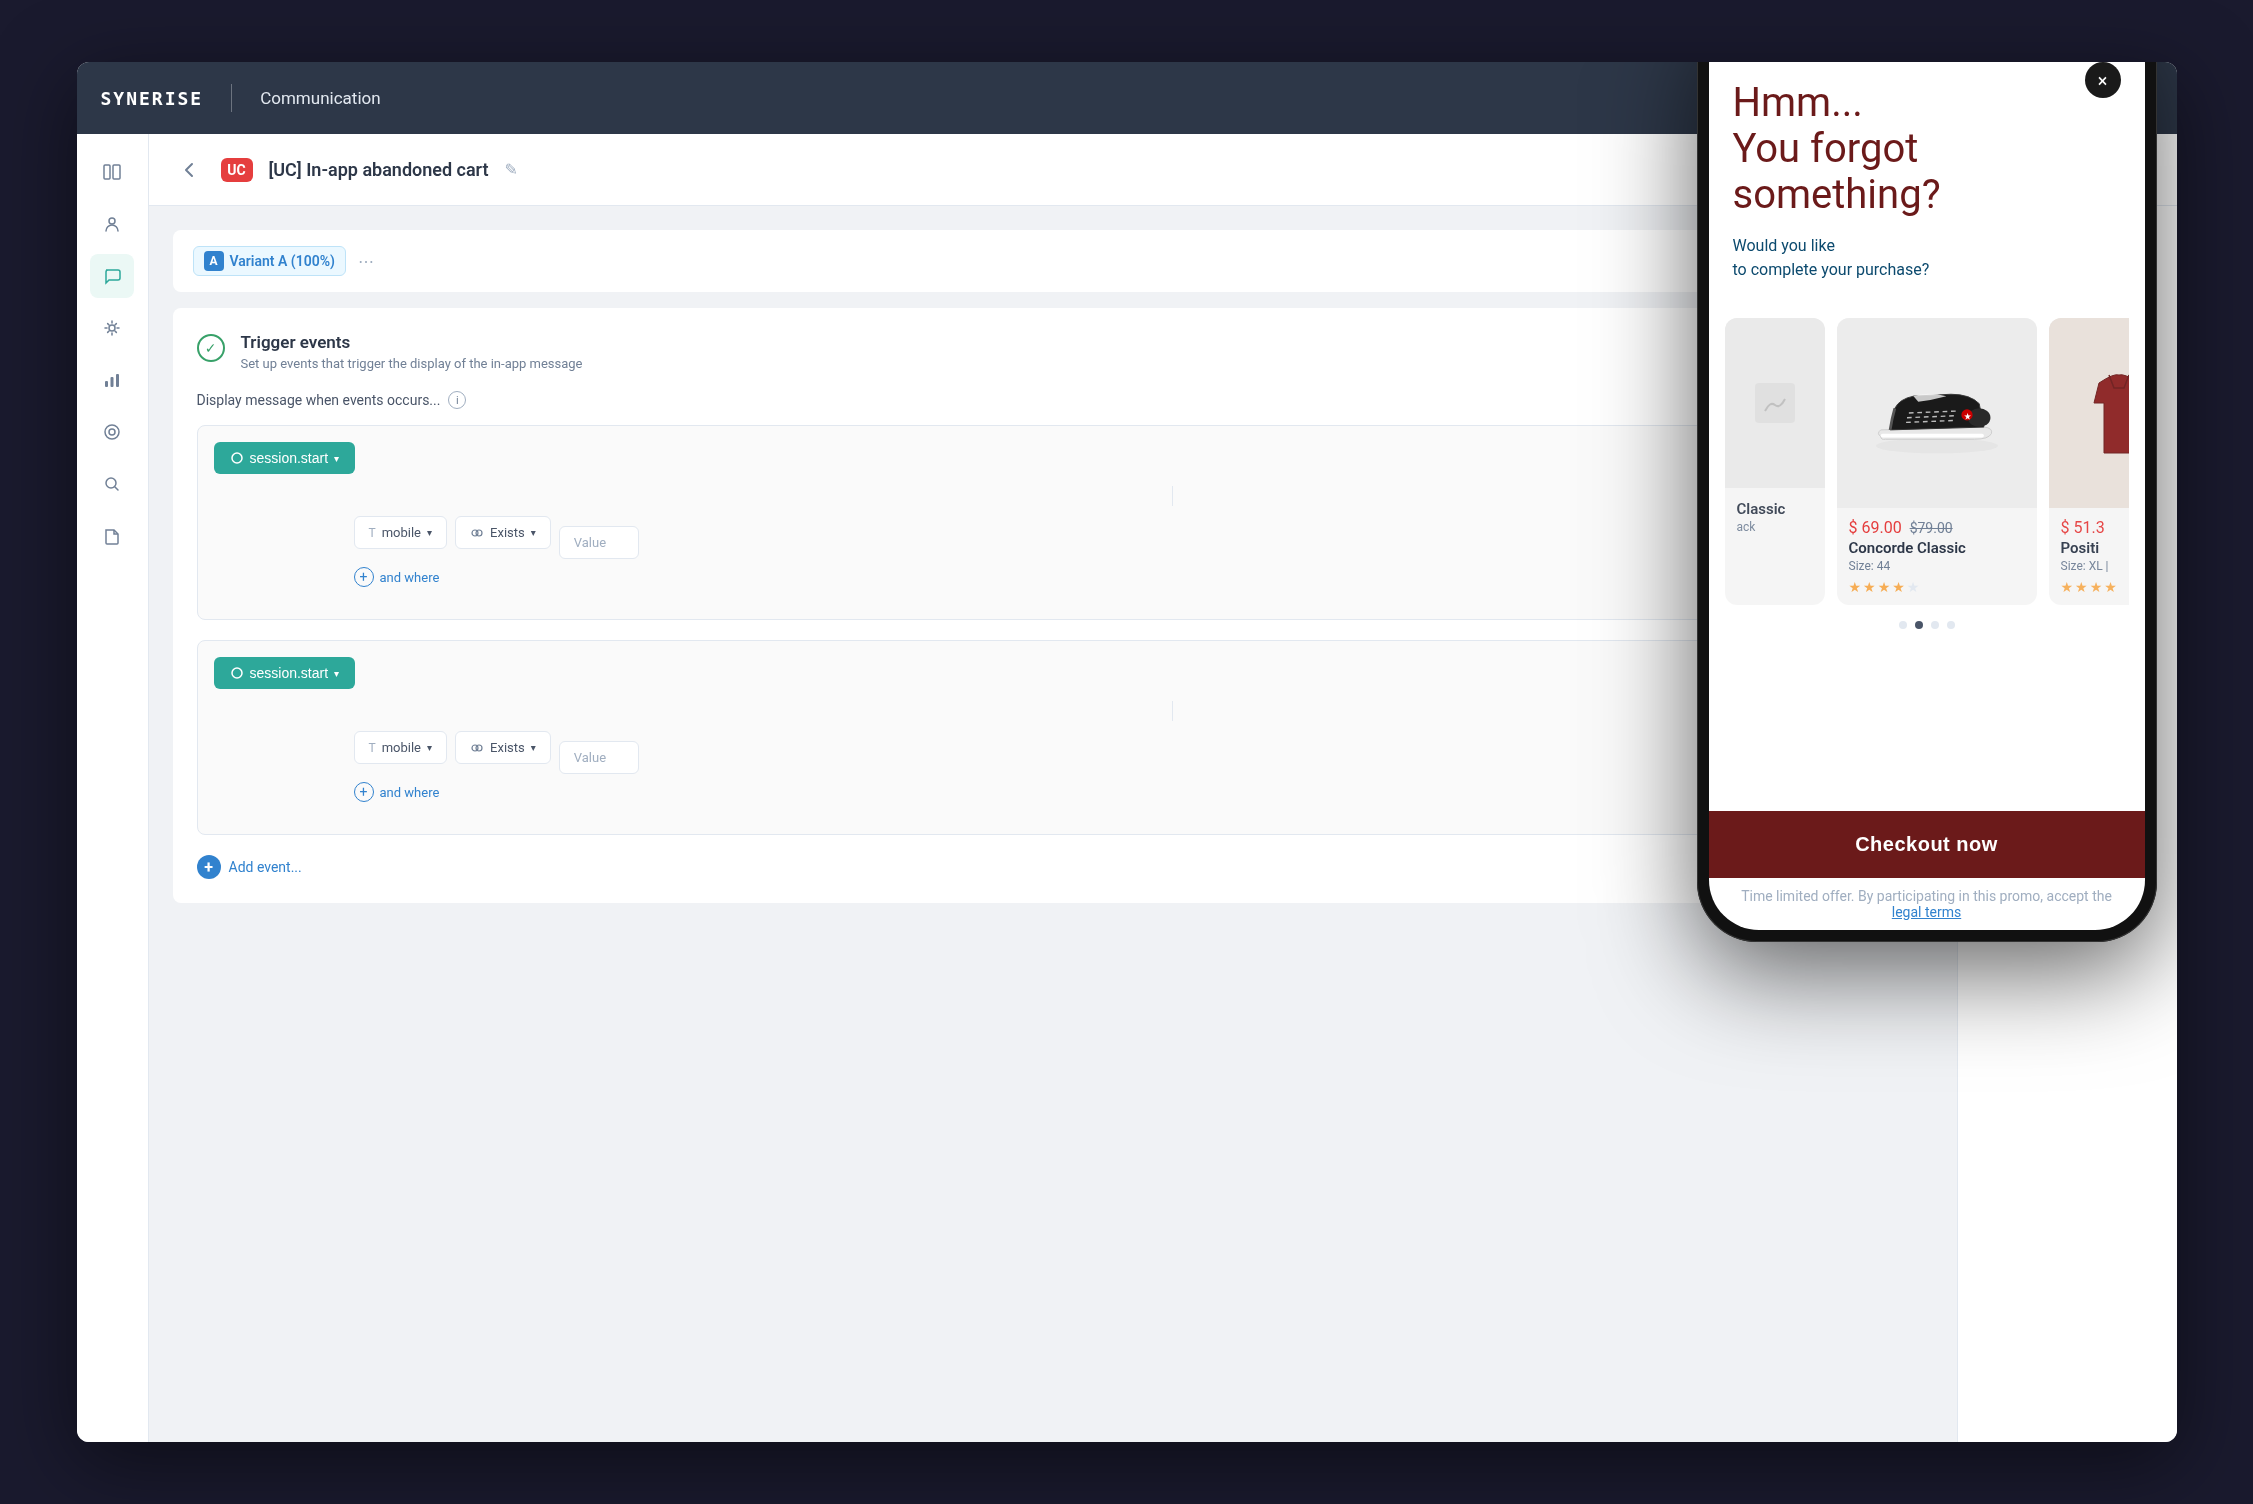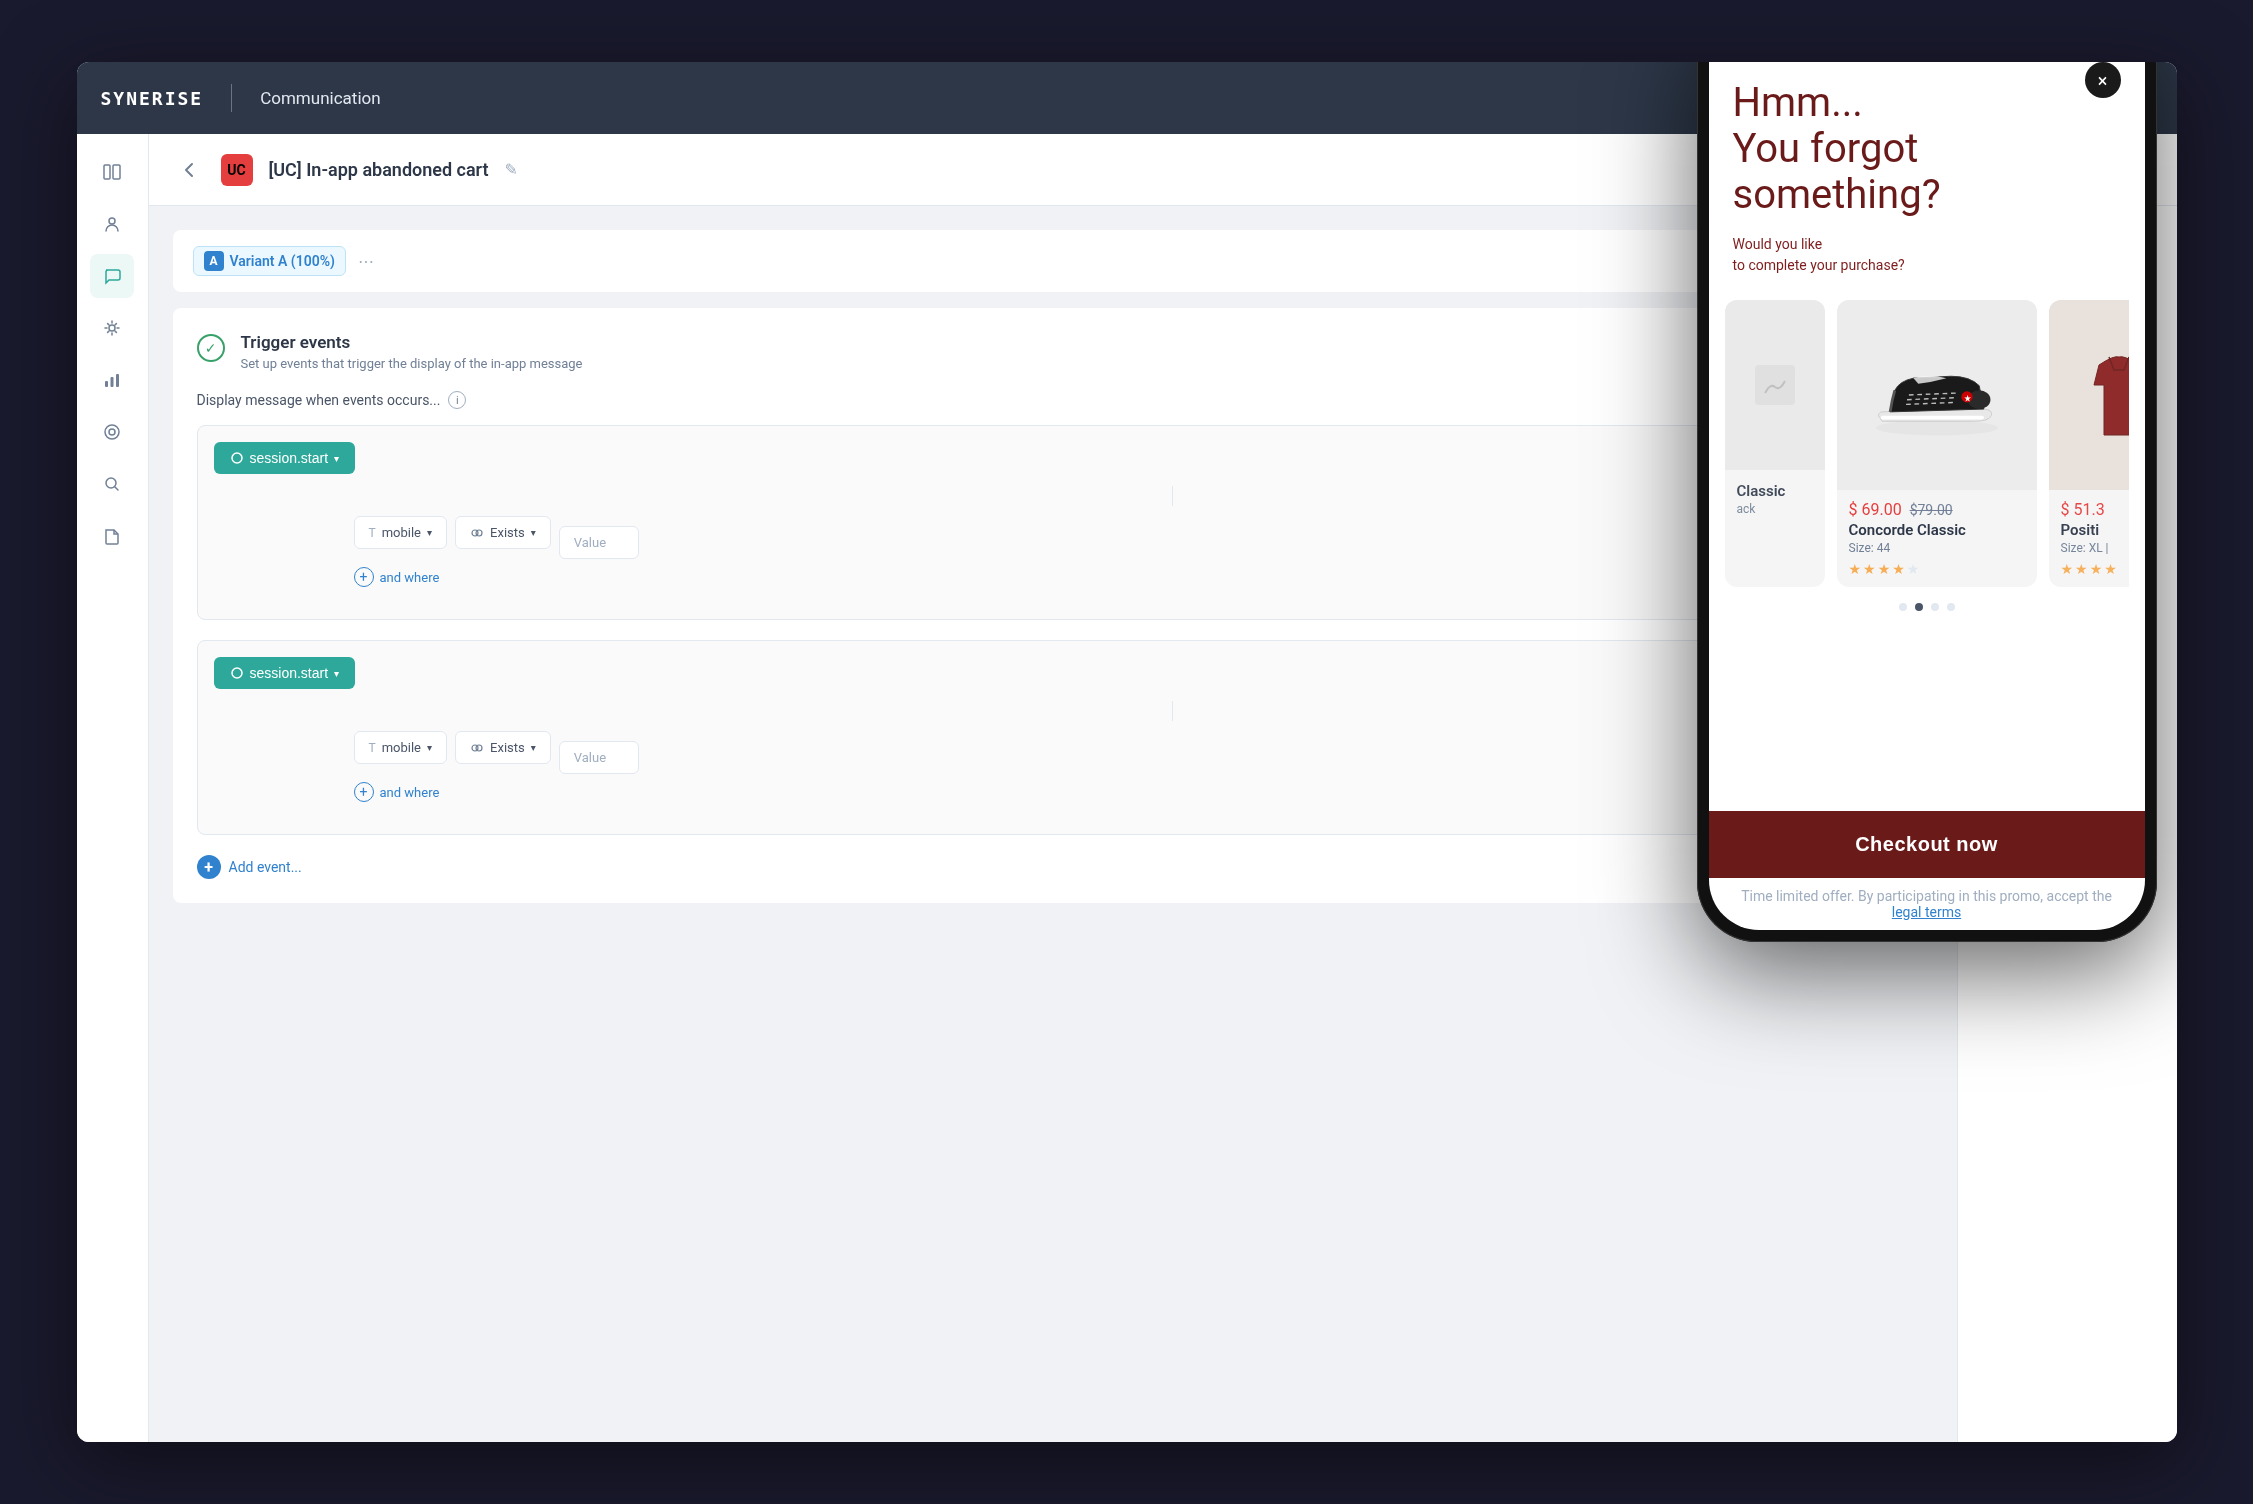--- a/index.html
+++ b/index.html
@@ -152,27 +152,27 @@
       height: 32px;
       display: flex;
       align-items: center;
       justify-content: center;
       color: #718096;
       cursor: pointer;
       font-size: 18px;
     }
     .page-icon {
       width: 32px;
-      height: 32px;
+      height: 24px;
       background: #e53e3e;
       border-radius: 6px;
       display: flex;
       align-items: center;
       justify-content: center;
-      color: #000000;
+      color: #ffffff;
       font-size: 14px;
       font-weight: bold;
     }
     .page-title-text {
       font-size: 18px;
       font-weight: 600;
       color: #2d3748;
     }
     .edit-icon {
       color: #a0aec0;
@@ -520,24 +520,24 @@
     .phone-headline {
       font-size: 40px;
       font-weight: 400;
       color: #6b1a1a;
       line-height: 1.15;
       margin-top: 16px;
       margin-bottom: 16px;
     }
 
     .phone-subtext {
-      font-size: 14px;
-      color: #7f1d1d;
+      font-size: 16px;
+      color: #0c4a6e;
       line-height: 1.5;
-      margin-bottom: 24px;
+      margin-bottom: 36px;
     }
 
     
     .product-carousel {
       display: flex;
       gap: 12px;
       overflow: hidden;
       margin: 0 -8px;
     }
 

